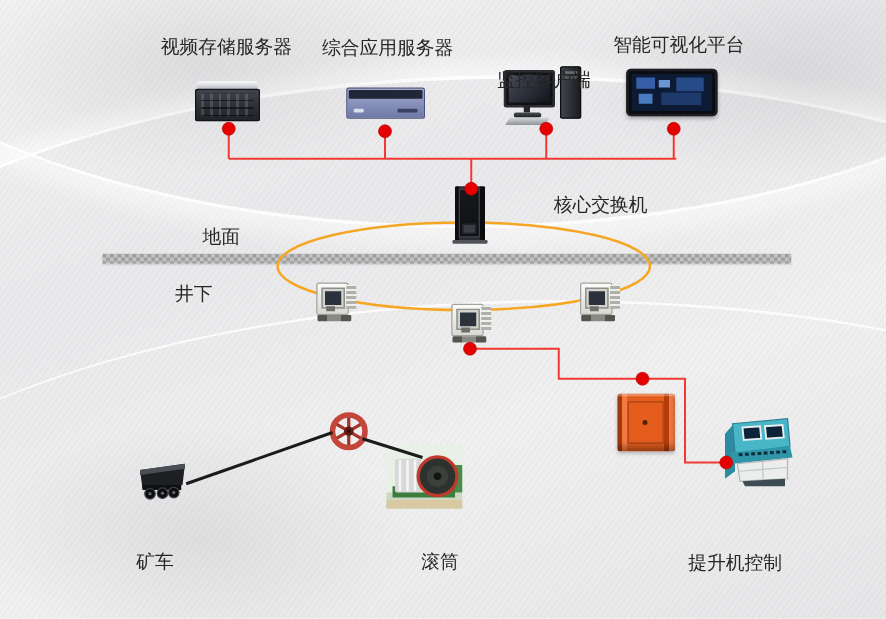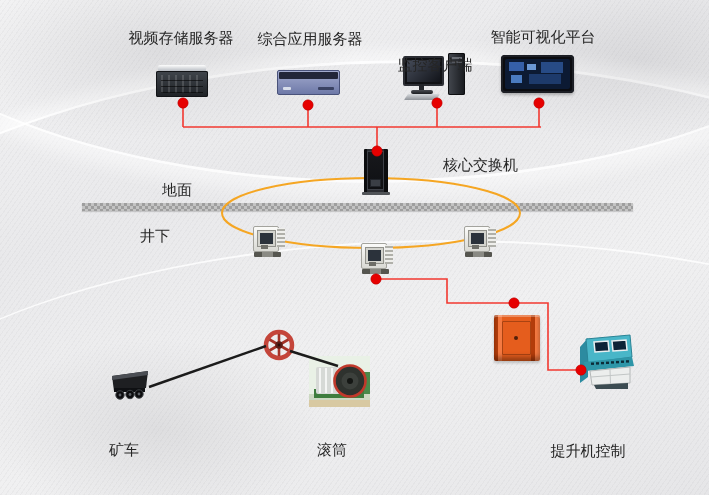--- a/index.html
+++ b/index.html
@@ -286,15 +286,15 @@
     <circle class="cdot" cx="308" cy="105" r="5.2"></circle>
     <circle class="cdot" cx="437" cy="103" r="5.2"></circle>
     <circle class="cdot" cx="539" cy="103" r="5.2"></circle>
     <circle class="cdot" cx="377" cy="151" r="5.2"></circle>
     <circle class="cdot" cx="376" cy="279" r="5.2"></circle>
     <circle class="cdot" cx="514" cy="303" r="5.2"></circle>
     <circle class="cdot" cx="581" cy="370" r="5.2"></circle>
   </svg>
 
   <div class="lbl center" style="left:124px;top:442px;">矿车</div>
-  <div class="lbl center" style="left:332px;top:442px;">滚筒</div>
+  <div class="lbl center" style="left:352px;top:442px;">滚筒</div>
   <div class="lbl center" style="left:588px;top:443px;">提升机控制</div>
 </div>
 
 </body></html>

